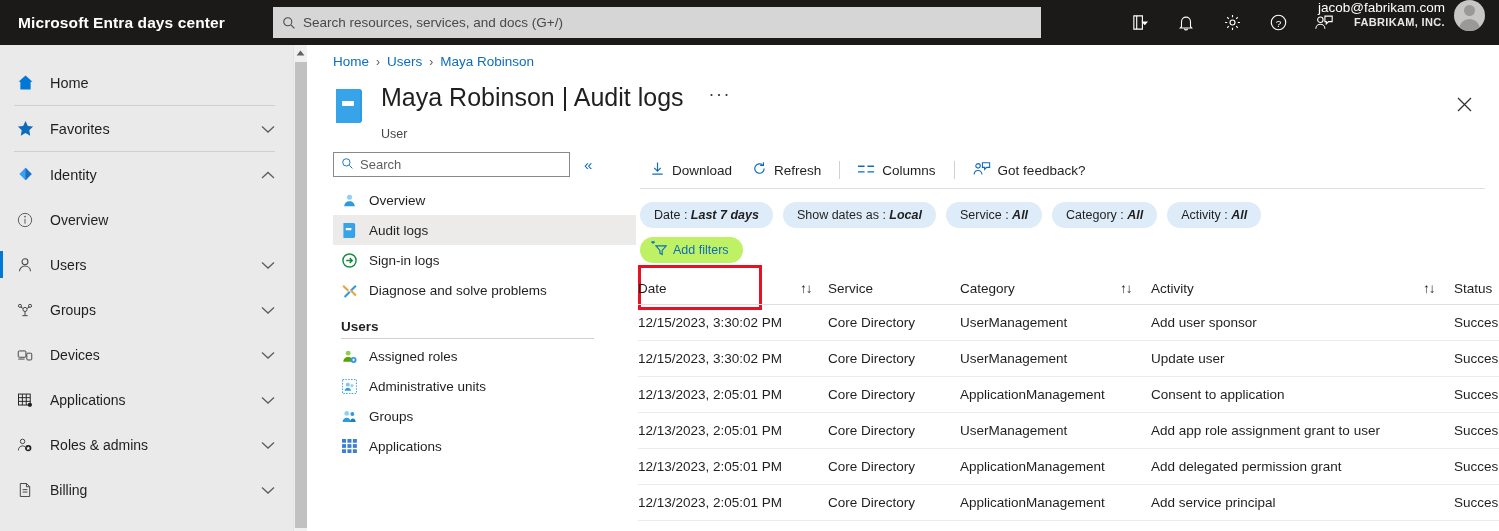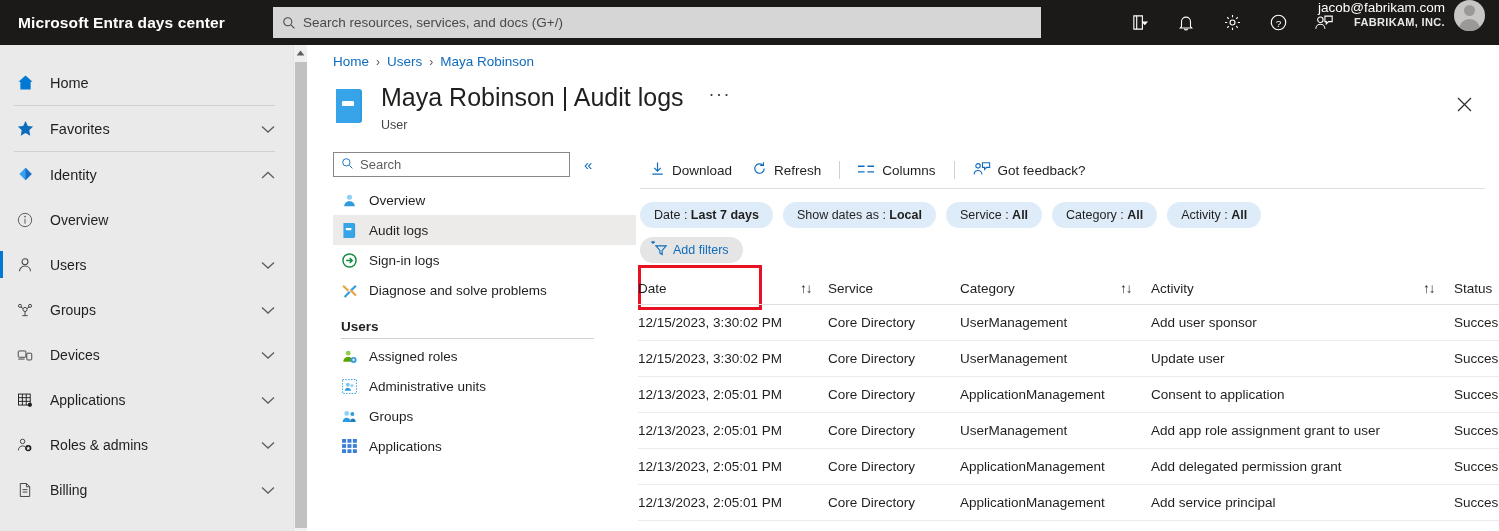--- a/index.html
+++ b/index.html
@@ -115,21 +115,21 @@
   #title-texts { margin-left: 14px; }
   #page-title {
     font-size: 25px; color: #201f1e; font-weight: normal;
     white-space: nowrap; line-height: 1.15;
   }
   #page-title .sep-bar { color: #201f1e; }
   #title-ellipsis {
     display: inline-block; margin-left: 18px; color: #3b3a39; font-size: 18px;
     vertical-align: 6px; cursor: pointer; letter-spacing: 1.5px;
   }
-  #page-subtitle { font-size: 12.5px; color: #484644; margin-top: 6px; }
+  #page-subtitle { font-size: 12.5px; color: #484644; margin-top: 15px; }
 
   #close-x {
     position: absolute; right: 22px; top: 46px; width: 26px; height: 26px;
     display: flex; align-items: center; justify-content: center; cursor: pointer;
   }
 
   
   #innernav { position: absolute; left: 25px; top: 107px; width: 303px; }
   #inner-search-wrap { display: flex; align-items: center; }
   #inner-search {
@@ -174,22 +174,22 @@
   .tb-div { width: 1px; height: 18px; background: #d2d0ce; margin: 0 8px; }
   #toolbar-rule { height: 1px; background: #e1dfdd; margin-left: 2px; width: 845px; }
 
   #filters { padding-top: 13px; padding-left: 2px; }
   .pill-row { display: flex; align-items: center; gap: 10px; margin-bottom: 9px; }
   .pill {
     background: #deecf9; border-radius: 13px; height: 26px;
     display: flex; align-items: center; padding: 0 14px;
     font-size: 12.5px; color: #201f1e; cursor: pointer; white-space: nowrap;
   }
-  .pill b { font-weight: bold; }
-  .pill.addf { background: #e5e5e5; color: #0f6cbd; padding: 0 14px 0 10px; gap: 6px; }
+  .pill b { font-weight: bold; font-style: italic; }
+  .pill.addf { background: #bef264; color: #0f6cbd; padding: 0 14px 0 10px; gap: 6px; }
 
   
   #table { margin-top: 7px; width: 861px; }
   .trow { display: flex; align-items: center; height: 36px; border-bottom: 1px solid #edebe9; }
   #thead { border-bottom: 1px solid #e1dfdd; height: 33px; }
   #thead .cell { font-size: 13.5px; color: #201f1e; font-weight: normal; }
   .cell { font-size: 13.5px; color: #201f1e; white-space: nowrap; overflow: hidden; }
   .c-date { width: 162px; flex: 0 0 162px; }
   .c-sort { width: 28px; flex: 0 0 28px; display: flex; align-items: center; color: #201f1e; font-size: 12px; }
   .c-service { width: 132px; flex: 0 0 132px; }

